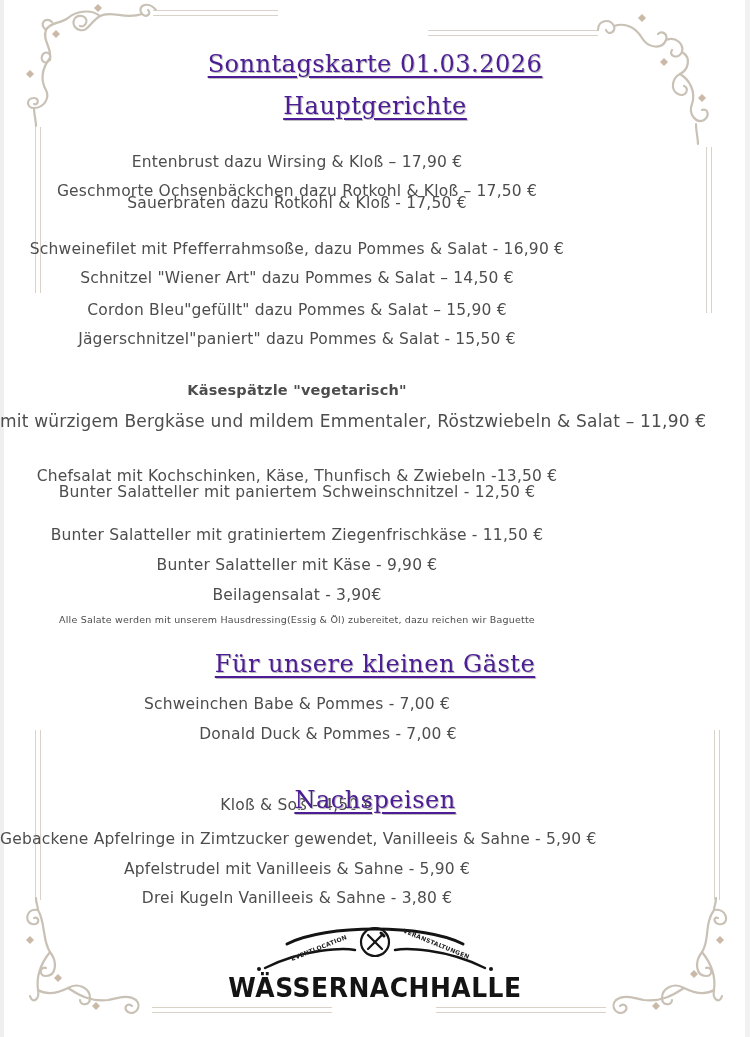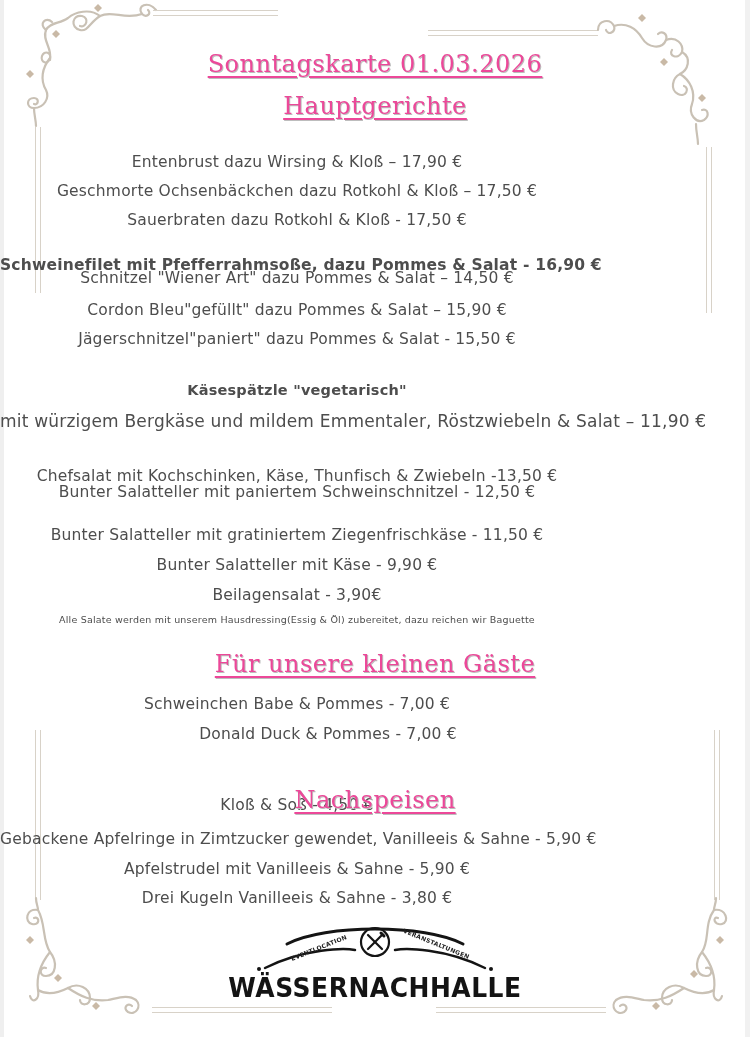--- a/index.html
+++ b/index.html
@@ -13,21 +13,21 @@
   .edge-right { position:absolute; right:0; top:0; width:5px; height:1037px; background:#f1f1f1; }
 
   .deco { position:absolute; }
   .hline { position:absolute; height:4px; border-top:1px solid #d8d2c8; border-bottom:1px solid #d8d2c8; }
   .vline { position:absolute; width:4px; border-left:1px solid #d8d2c8; border-right:1px solid #d8d2c8; }
 
   .content { position:absolute; left:0; top:0; width:750px; text-align:center; }
 
   .title-serif {
     font-family:"DejaVu Serif", serif;
-    color:#ec4899;
+    color:#4c1d95;
     text-decoration:underline;
     text-decoration-thickness:2px;
     text-underline-offset:4px;
     letter-spacing:0.5px;
     font-weight:normal;
     margin:0;
     position:absolute; left:0; width:750px; text-align:center;
     text-shadow:1px 1px 0 #bdbdbd;
   }
   .line {
@@ -136,22 +136,22 @@
   </svg>
 </div>
 
 <div class="content">
   <h1 class="title-serif" style="top:50px;font-size:24px;">Sonntagskarte 01.03.2026</h1>
   <h2 class="title-serif" style="top:92px;font-size:24px;">Hauptgerichte</h2>
 
   <div>
     <div class="line" style="top:153px;">Entenbrust dazu Wirsing &amp; Kloß – 17,90 €</div>
     <div class="line" style="top:182px;">Geschmorte Ochsenbäckchen dazu Rotkohl &amp; Kloß – 17,50 €</div>
-    <div class="line" style="top:211px;">Sauerbraten dazu Rotkohl &amp; Kloß - 17,50 €</div>
-    <div class="line" style="top:256px;font-weight:bold;">Schweinefilet mit Pfefferrahmsoße, dazu Pommes &amp; Salat - 16,90 €</div>
+    <div class="line" style="top:194px;">Sauerbraten dazu Rotkohl &amp; Kloß - 17,50 €</div>
+    <div class="line" style="top:240px;">Schweinefilet mit Pfefferrahmsoße, dazu Pommes &amp; Salat - 16,90 €</div>
     <div class="line" style="top:269px;">Schnitzel "Wiener Art" dazu Pommes &amp; Salat – 14,50 €</div>
     <div class="line" style="top:301px;">Cordon Bleu"gefüllt" dazu Pommes &amp; Salat – 15,90 €</div>
     <div class="line" style="top:330px;">Jägerschnitzel"paniert" dazu Pommes &amp; Salat -  15,50 €</div>
   </div>
 
   <div class="line bold" style="top:382px;">Käsespätzle "vegetarisch"</div>
   <div class="line small" style="top:411px;">mit würzigem Bergkäse und mildem Emmentaler, Röstzwiebeln &amp; Salat – 11,90 €</div>
 
   <div>
     <div class="line" style="top:467px;">Chefsalat mit Kochschinken, Käse, Thunfisch &amp; Zwiebeln -13,50 €</div>

